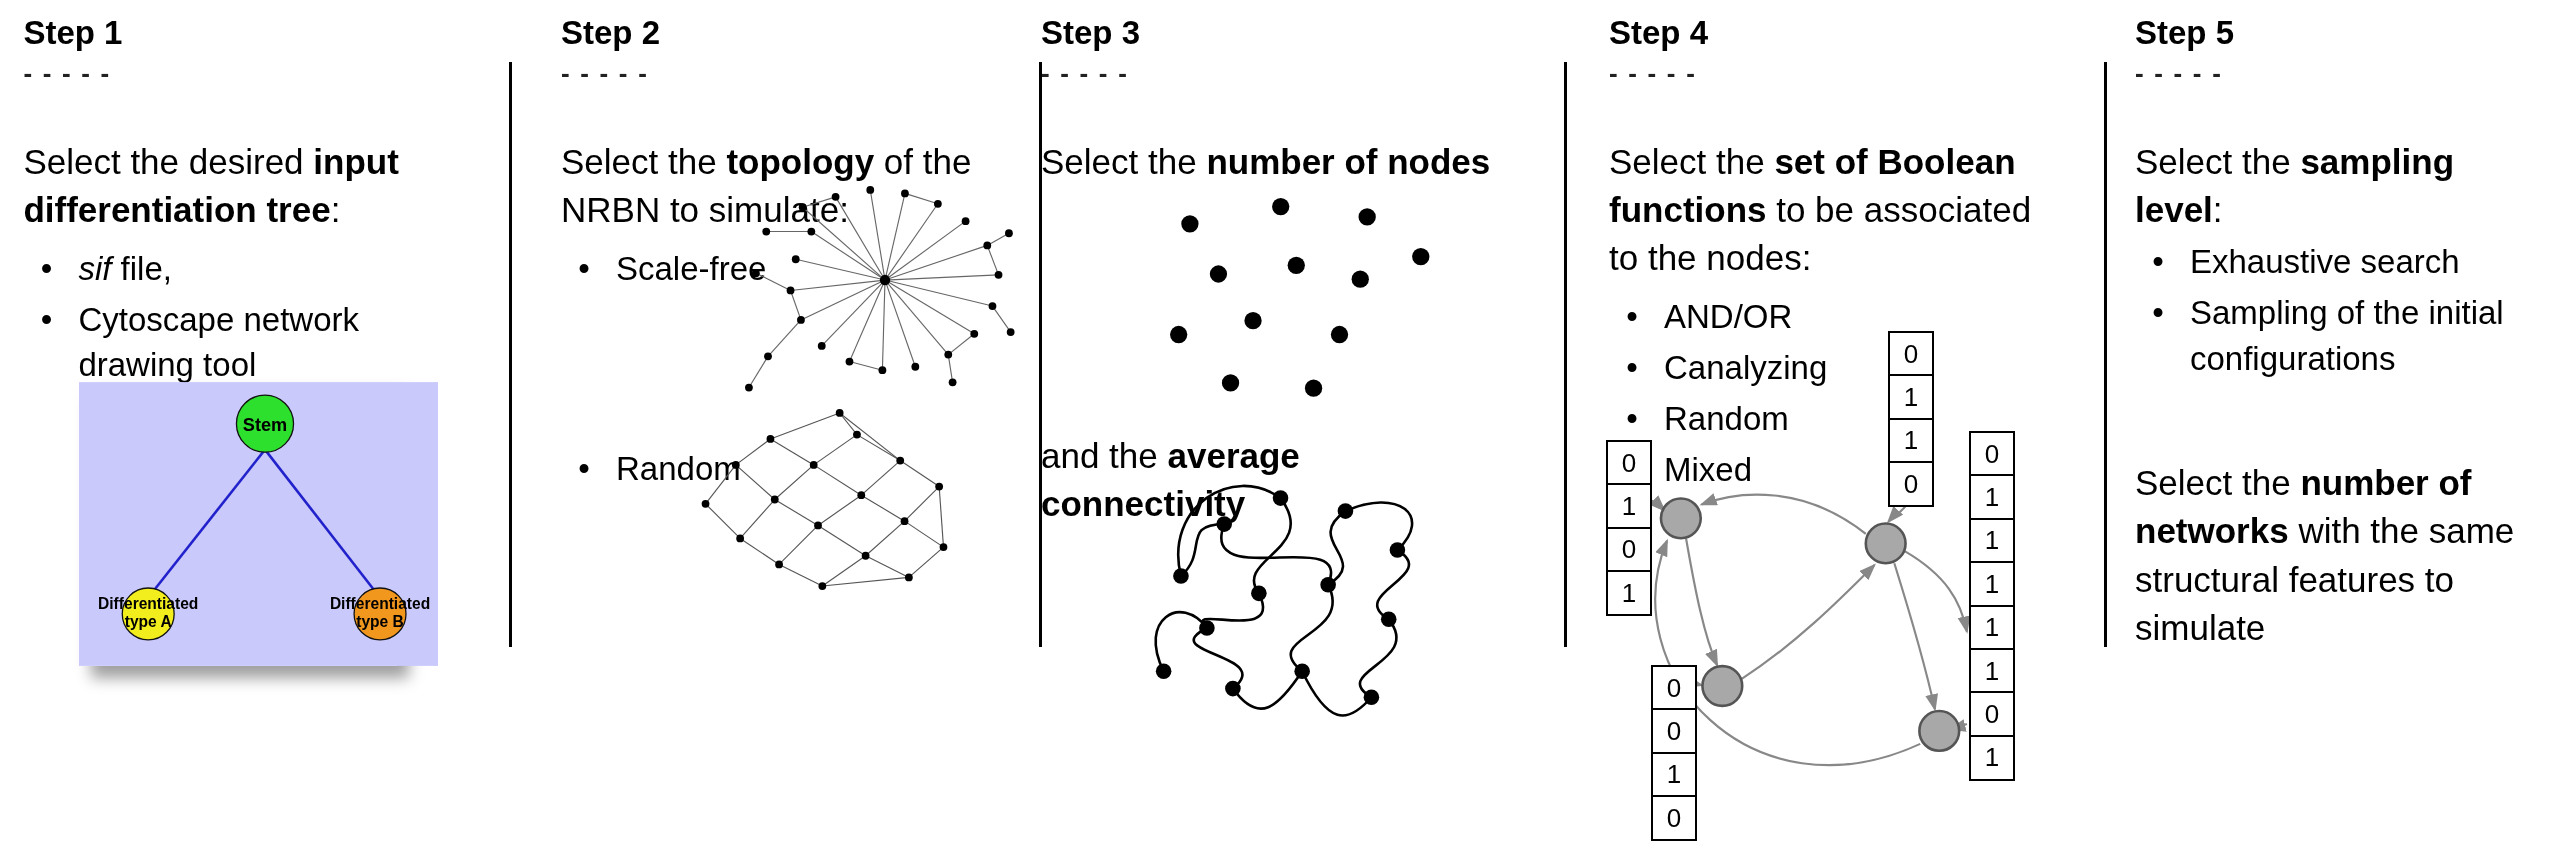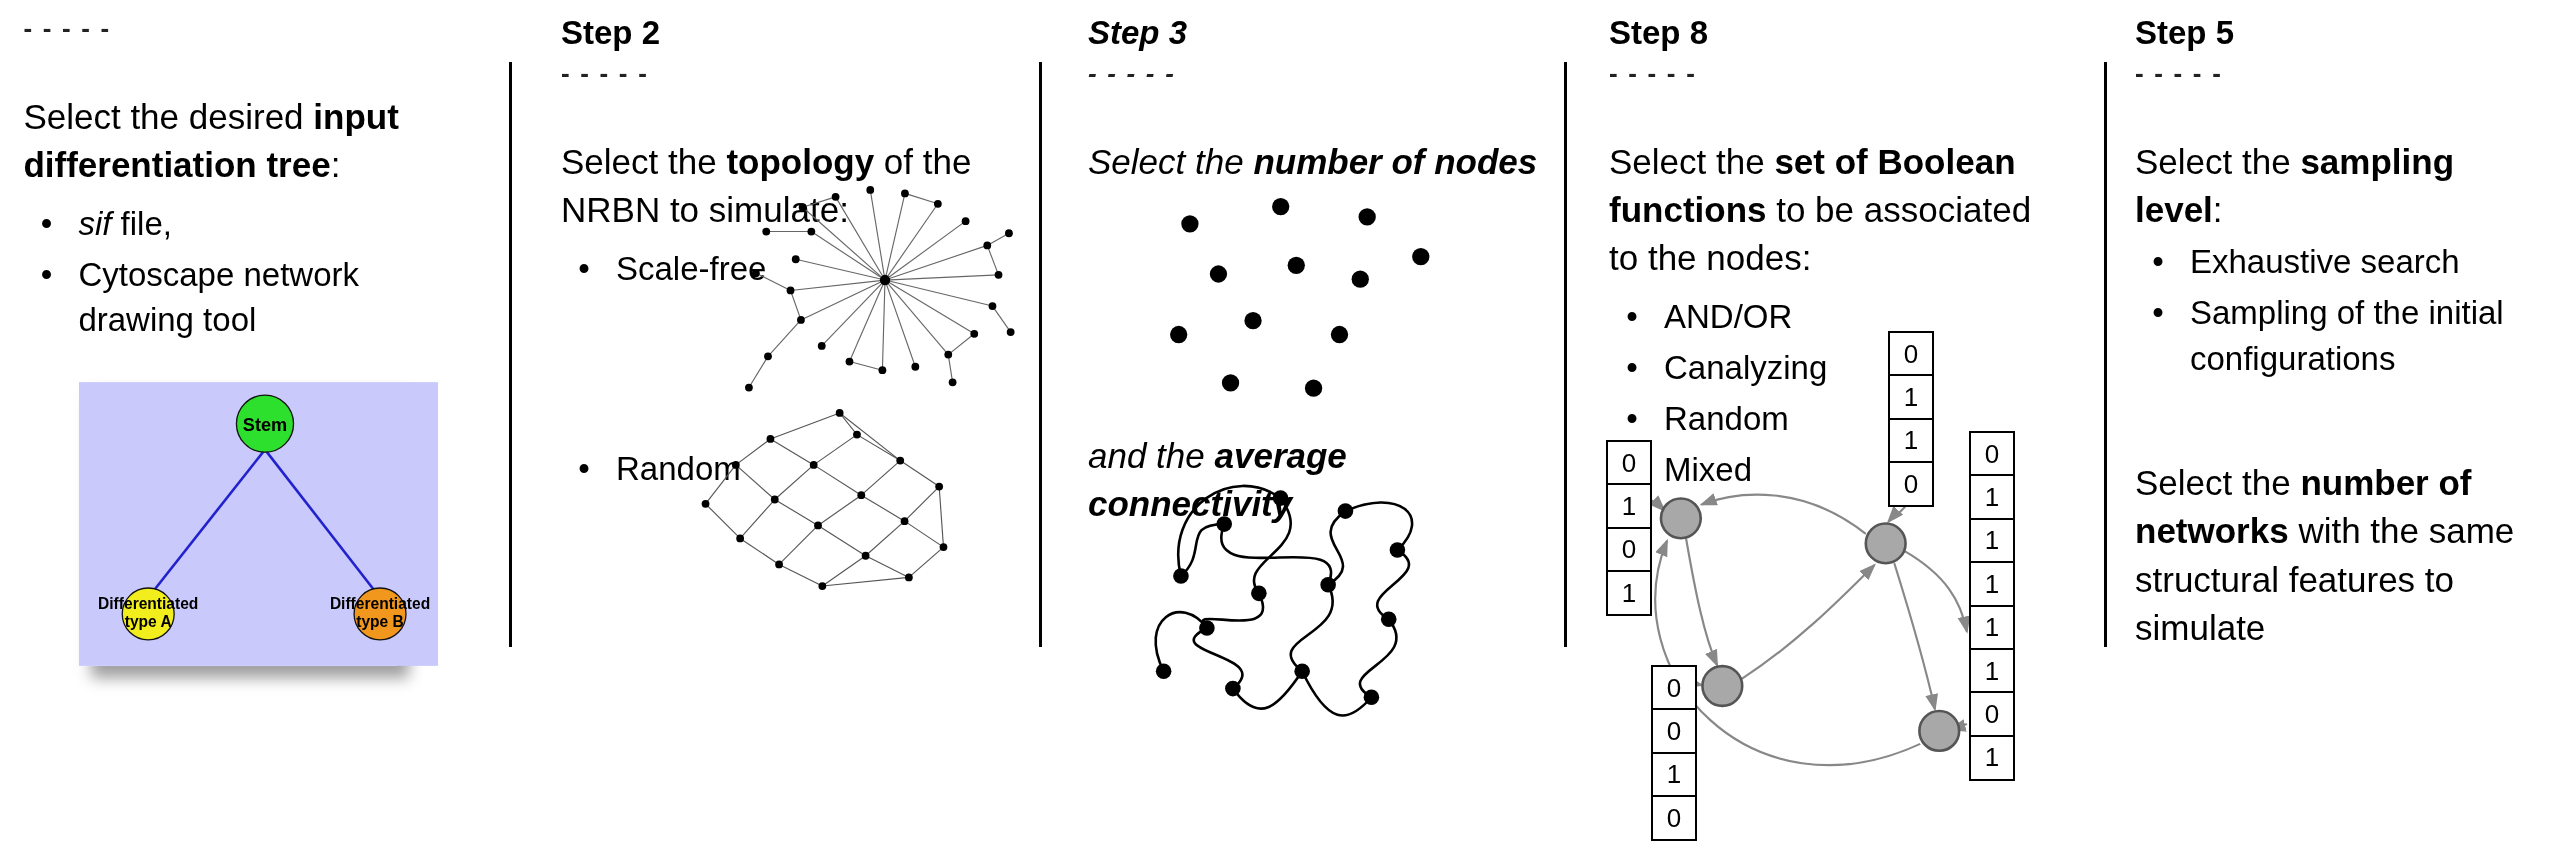--- a/index.html
+++ b/index.html
@@ -26,20 +26,21 @@
 <body>
 
 <div class="canvas">
 
   <div class="vdiv" style="left:509px;"></div>
   <div class="vdiv" style="left:1039px;"></div>
   <div class="vdiv" style="left:1564px;"></div>
   <div class="vdiv" style="left:2104px;"></div>
 
   <div class="col" style="left:23.4px;width:415px;">
+    <div class="step-title">Step 1</div>
     <div class="dashes">- - - - -</div>
     <div class="para"><span>Select the desired </span><b>input differentiation tree</b><span>:</span></div>
     <div class="bullet"><span class="it">sif</span><span> file,</span></div>
     <div class="bullet">Cytoscape network drawing tool</div>
   </div>
 
   <div class="illus tree-shadow" style="left:79px;top:382px;width:318px;height:284px;">
     <svg width="359" height="284" viewBox="0 0 415 328">
       <rect x="0" y="0" width="415" height="328" fill="#c9c9fb"></rect>
       <line x1="215" y1="78" x2="84" y2="244" stroke-width="3" stroke="#2222cc"></line>
@@ -181,21 +182,21 @@
         <circle cx="245" cy="70" r="4.5"></circle>
           <circle cx="250" cy="140" r="4.5"></circle>
           <circle cx="255" cy="205" r="4.5"></circle>
         <circle cx="290" cy="100" r="4.5"></circle>
           <circle cx="295" cy="170" r="4.5"></circle>
           <circle cx="175" cy="15" r="4.5"></circle>
       </g>
     </svg>
   </div>
 
-  <div class="col" style="left:1088px;width:472px;font-style:italic;">
+  <div class="col" style="left:1041px;width:472px;">
     <div class="step-title">Step 3</div>
     <div class="dashes">- - - - -</div>
     <div class="para"><span>Select the </span><b>number of nodes</b></div>
     <div class="para" style="margin-top:246px;"><span>and the </span><b>average connectivity</b></div>
   </div>
 
   <div class="illus" style="left:1151px;top:189px;">
     <svg width="294" height="221" viewBox="0 0 340 255">
       <g fill="#000">
         <circle cx="45" cy="40" r="10"></circle>
@@ -244,21 +245,21 @@
           <circle cx="300" cy="170" r="9"></circle>
         <circle cx="120" cy="250" r="9"></circle>
           <circle cx="200" cy="230" r="9"></circle>
           <circle cx="280" cy="260" r="9"></circle>
         <circle cx="40" cy="230" r="9"></circle>
       </g>
     </svg>
   </div>
 
   <div class="col" style="left:1609px;width:459px;">
-    <div class="step-title">Step 8</div>
+    <div class="step-title">Step 4</div>
     <div class="dashes">- - - - -</div>
     <div class="para"><span>Select the </span><b>set of Boolean functions</b><span> to be associated to the nodes:</span></div>
     <div class="bullet">AND/OR</div>
     <div class="bullet">Canalyzing</div>
     <div class="bullet">Random</div>
     <div class="bullet">Mixed</div>
   </div>
 
   <div class="illus" style="left:1622px;top:463px;">
     <svg width="415" height="363" viewBox="0 0 480 420">

